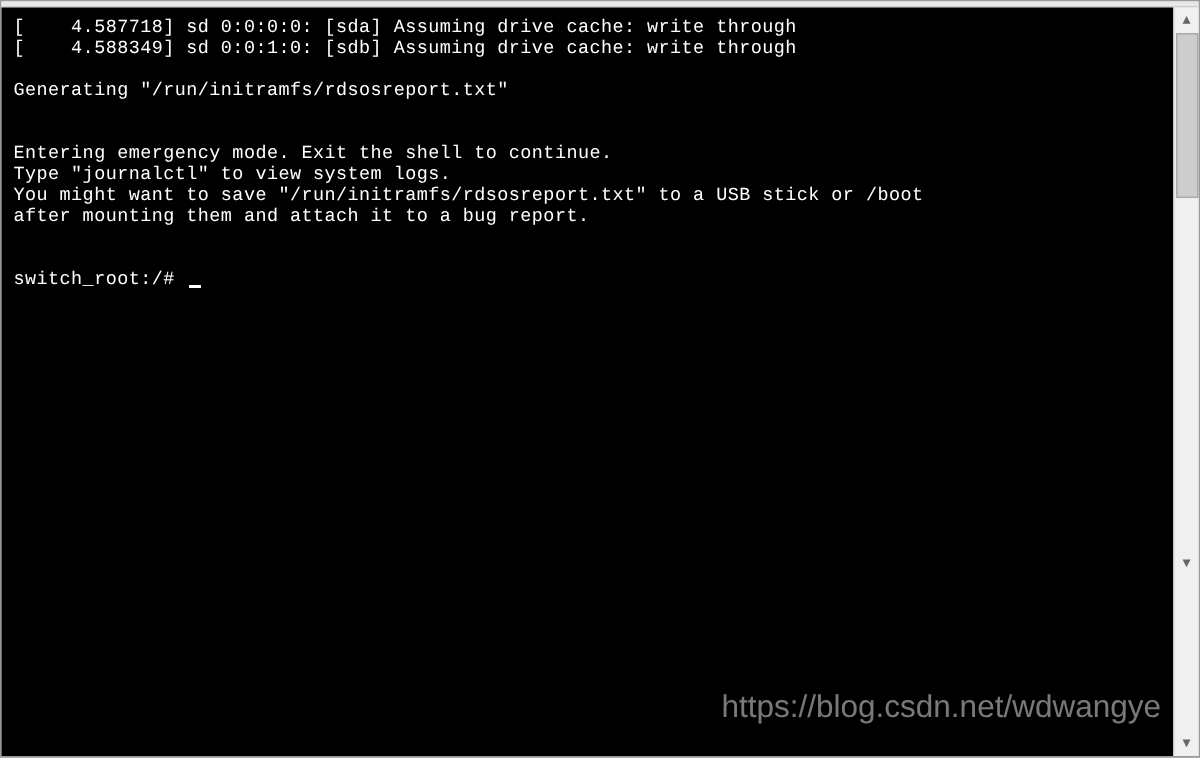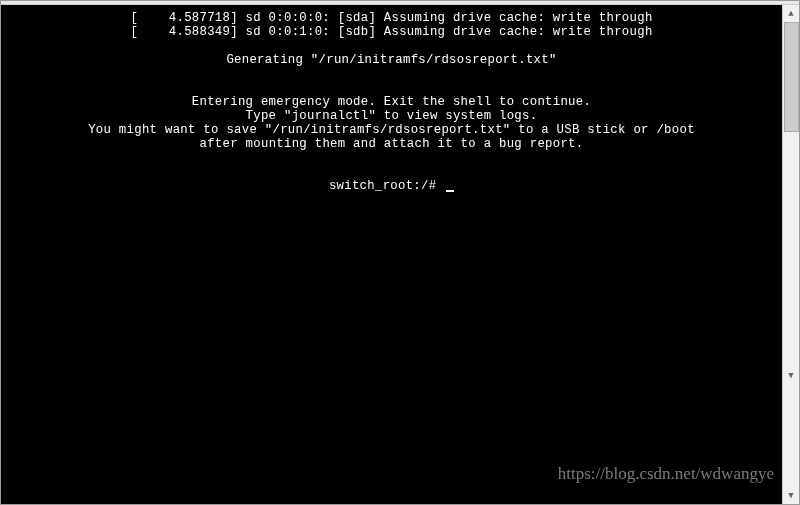--- a/index.html
+++ b/index.html
@@ -23,21 +23,20 @@
       position: relative;
     }
     .top-border {
       height: 4px;
       background: #e8e8e8;
       border-bottom: 1px solid #ccc;
     }
     .terminal-area {
       display: flex;
       height: calc(100% - 4px);
-      text-align: center;
     }
     .terminal {
       background: #000;
       color: #fff;
       flex: 1;
       padding: 6px 8px;
       font-size: 12.3px;
       line-height: 14px;
       font-family: "Courier New", monospace;
       white-space: pre;
@@ -79,22 +78,22 @@
       left: 1px;
       height: 110px;
       background: #cdcdcd;
       border: 1px solid #aaa;
     }
     .watermark {
       position: absolute;
       right: 25px;
       bottom: 20px;
       color: rgba(220, 220, 220, 0.55);
-      font-family: Liberation Serif, serif;
-      font-size: 17px;
+      font-family: Liberation Sans, sans-serif;
+      font-size: 21px;
       pointer-events: none;
     }
     .cursor {
       display: inline-block;
       width: 8px;
       height: 2px;
       background: #fff;
       vertical-align: bottom;
       margin-bottom: 1px;
       margin-left: 2px;

